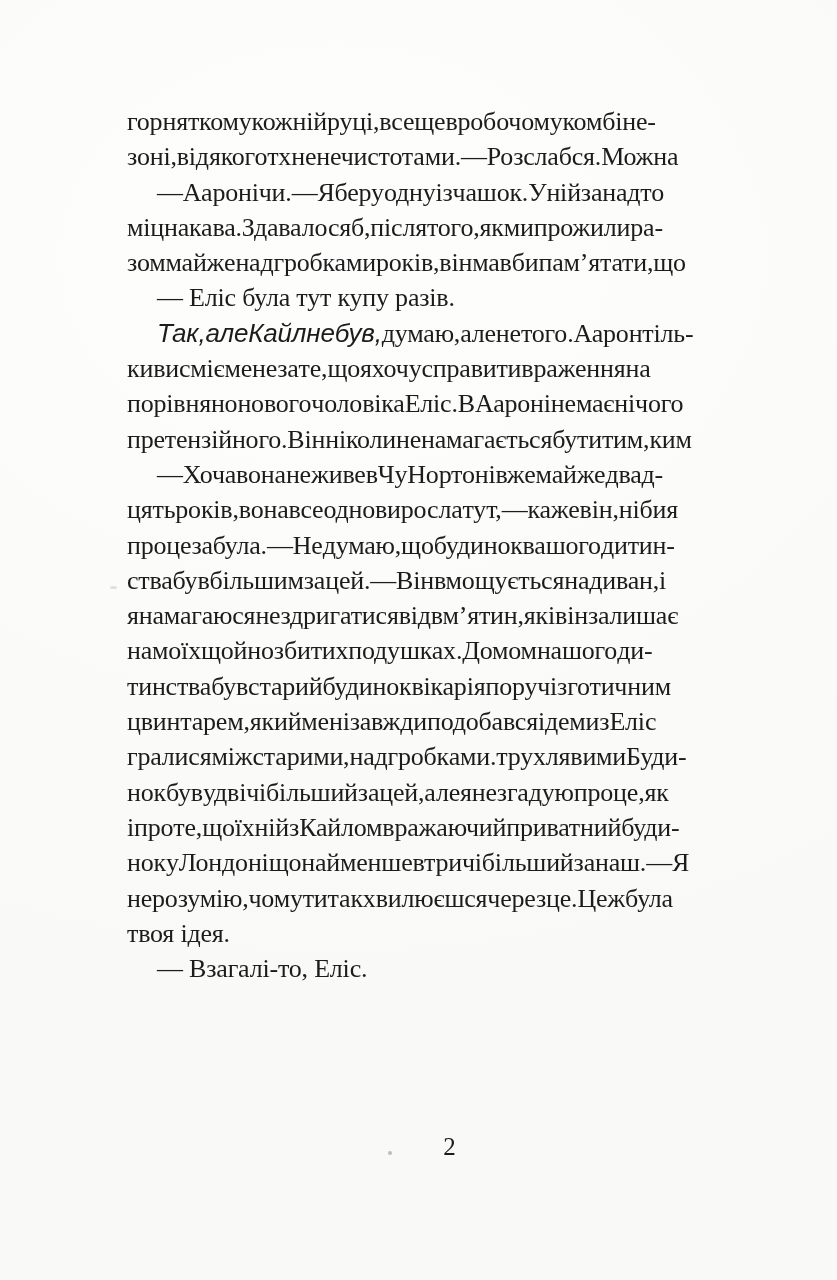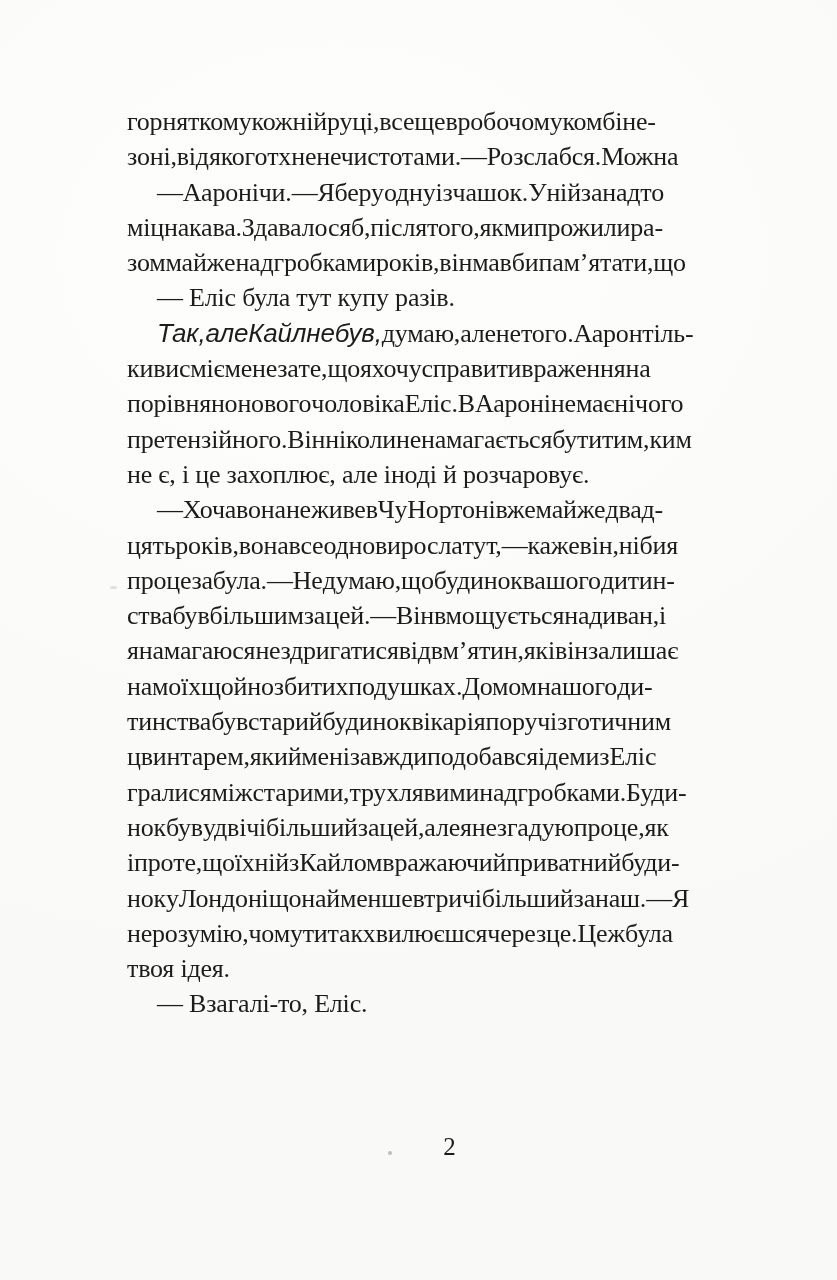--- a/index.html
+++ b/index.html
@@ -159,21 +159,20 @@
       <div class="line just">
         <span>претензійного.</span>
         <span>Він</span>
         <span>ніколи</span>
         <span>не</span>
         <span>намагається</span>
         <span>бути</span>
         <span>тим,</span>
         <span>ким</span>
       </div>
-      <div class="line"><span>не є, і це захоплює, але іноді й розчаровує.</span></div>
       <div class="line just indent">
         <span>—</span>
         <span>Хоча</span>
         <span>вона</span>
         <span>не</span>
         <span>живе</span>
         <span>в</span>
         <span>Чу</span>
         <span>Нортоні</span>
         <span>вже</span>
@@ -259,22 +258,22 @@
         <span>і</span>
         <span>де</span>
         <span>ми</span>
         <span>з</span>
         <span>Еліс</span>
       </div>
       <div class="line just">
         <span>гралися</span>
         <span>між</span>
         <span>старими,</span>
+        <span>надгробками.</span>
         <span>трухлявими</span>
-        <span>надгробками.</span>
         <span>Буди-</span>
       </div>
       <div class="line just">
         <span>нок</span>
         <span>був</span>
         <span>удвічі</span>
         <span>більший</span>
         <span>за</span>
         <span>цей,</span>
         <span>але</span>

